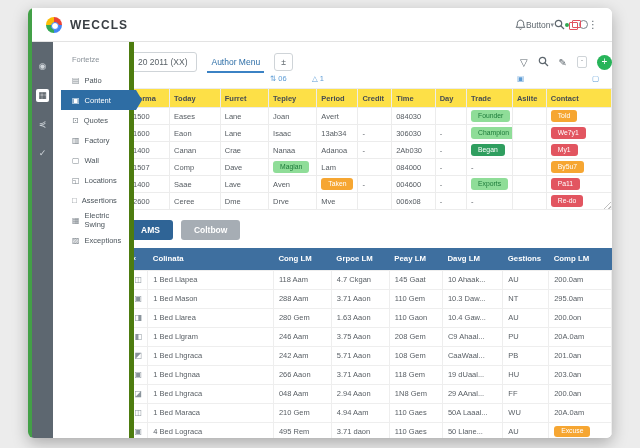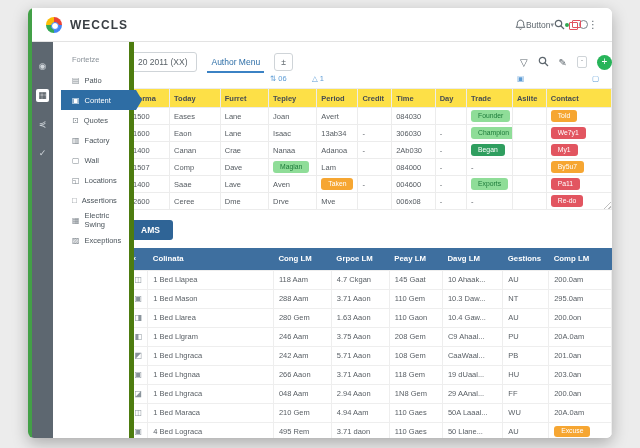--- a/index.html
+++ b/index.html
@@ -310,20 +310,21 @@
               <td></td>
               <td><span class="badge red">Re-do</span></td>
             </tr>
           </tbody>
         </table>
       <span class="resize-handle"></span>
     </div>
 
     <div class="tabsrow">
       <button class="btn primary">AMS</button>
+      <button class="btn gray">Coltbow</button>
     </div>
 
     <table class="t2">
         <colgroup>
           <col style="width: 4%;">
           <col style="width: 26%;">
           <col style="width: 12%;">
           <col style="width: 12%;">
           <col style="width: 11%;">
           <col style="width: 12.5%;">

